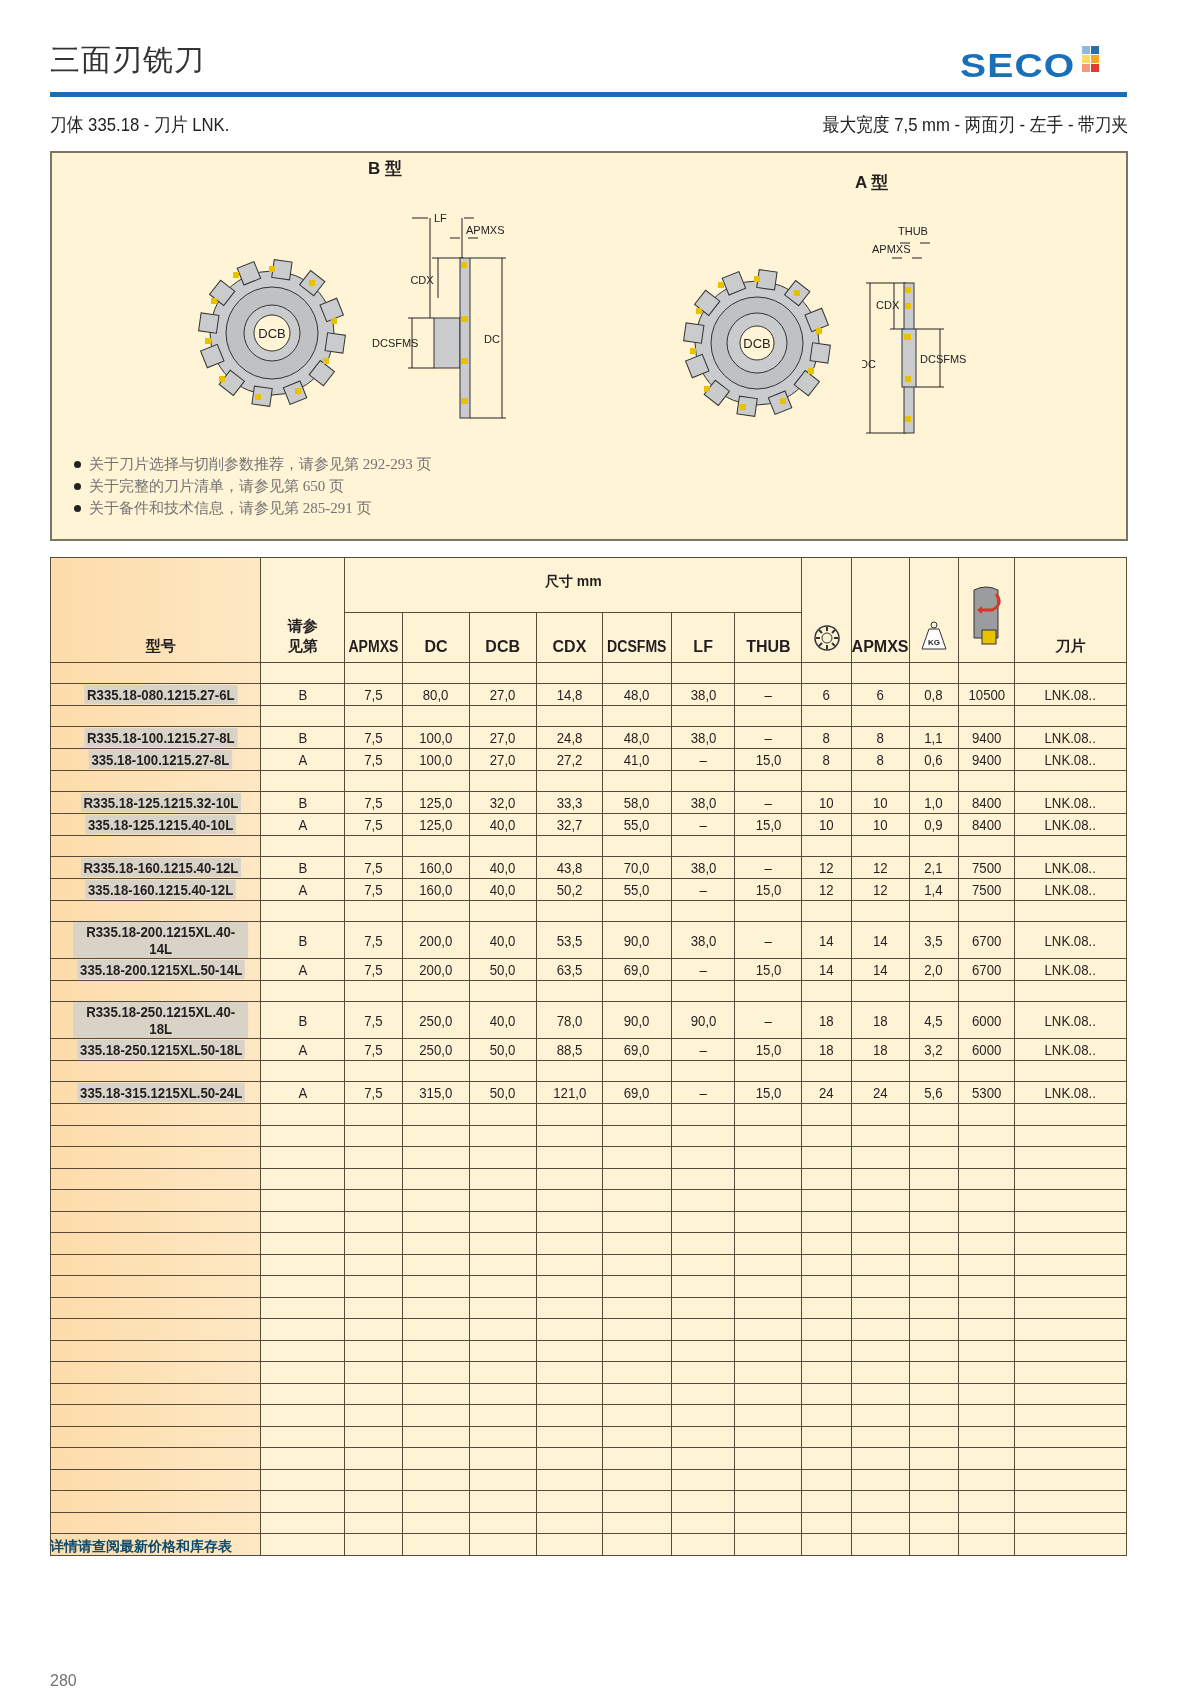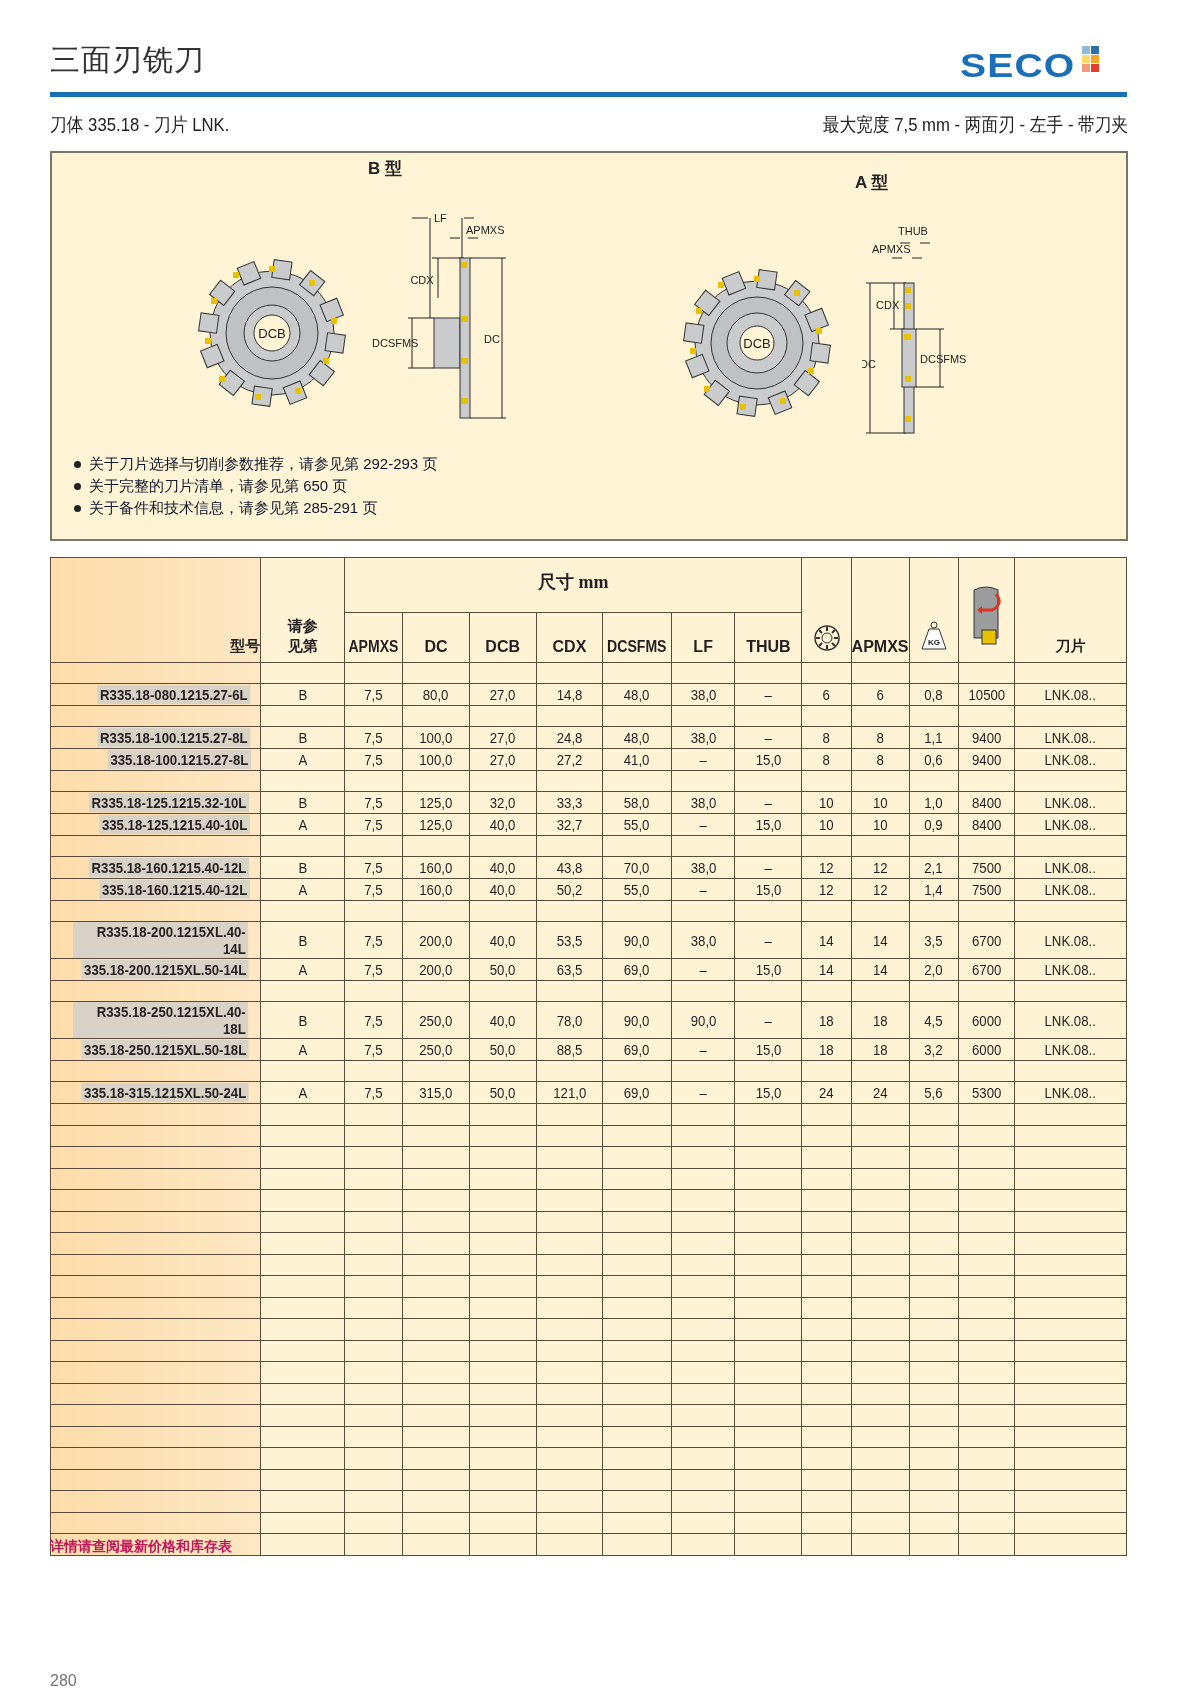--- a/index.html
+++ b/index.html
@@ -7,34 +7,34 @@
   .title{position:absolute;left:50px;top:40px;font-family:"DejaVu Serif","Liberation Serif",serif;font-size:30px;color:#333;letter-spacing:1px;}
   .logo{position:absolute;left:960px;top:46px;display:flex;align-items:flex-start;}
   .logo-text{font-family:"Liberation Sans",sans-serif;font-weight:bold;font-size:34px;color:#1a70b8;letter-spacing:1px;transform:scaleX(1.15);transform-origin:left;}
   .logo-squares{display:grid;grid-template-columns:8px 8px;grid-template-rows:8px 8px 8px;gap:1px;margin-left:22px;}
   .logo-squares span{display:block;}
   .rule{position:absolute;left:50px;top:92px;width:1077px;height:5px;background:#1a6fb4;}
   .sub-left{position:absolute;left:50px;top:112px;font-size:19px;color:#222;transform:scaleX(0.88);transform-origin:left;}
   .sub-right{position:absolute;right:72px;top:112px;font-size:19px;color:#222;transform:scaleX(0.88);transform-origin:right;}
   .info-box{position:absolute;left:50px;top:151px;width:1074px;height:386px;background:#fff4d6;border:2px solid #7a7566;}
   .type-label{position:absolute;font-size:17px;font-weight:bold;color:#222;}
-  .notes{position:absolute;left:22px;top:300px;font-size:15px;line-height:22px;color:#0f172a;}
+  .notes{position:absolute;left:22px;top:300px;font-size:15px;line-height:22px;color:#737373;font-family:Liberation Serif, serif;}
   .notes div{display:flex;align-items:center;}
   .notes .dot{display:inline-block;width:7px;height:7px;border-radius:50%;background:#222;margin-right:8px;}
   .diagram{position:absolute;}
   table.spec{position:absolute;left:50px;top:557px;border-collapse:collapse;width:1077px;font-size:15px;}
   table.spec td, table.spec th{border:1.5px solid #5a4a3a;padding:0;text-align:center;background:#fff3d6;font-weight:normal;}
   table.spec th{font-weight:bold;font-size:16px;}
-  table.spec td.model,table.spec th.model{background:linear-gradient(90deg,#fddcaa,#fde8c4);text-align:right;padding-left:10px;}
+  table.spec td.model,table.spec th.model{background:linear-gradient(90deg,#fddcaa,#fde8c4);text-align:center;padding-left:10px;}
   table.spec th{vertical-align:bottom;padding-bottom:6px;}
   table.spec tr.data td{height:21px;}
   table.spec tr.gap td{height:20px;}
   table.spec tr.empty td{height:20.5px;}
   .model-chip{background:#d9d2c6;padding:1px 3px;}
-  .footer-note{position:absolute;left:50px;top:1538px;font-family:"DejaVu Serif",serif;font-weight:bold;font-size:14px;color:#be185d;}
+  .footer-note{position:absolute;left:50px;top:1538px;font-family:"DejaVu Serif",serif;font-weight:bold;font-size:14px;color:#0c4a6e;}
   .page-num{position:absolute;left:50px;top:1672px;font-size:16px;color:#737373;}
   .condensed{display:inline-block;transform:scaleX(0.88);}
 </style>
 </head>
 <body>
 
 <div class="title">三面刃铣刀</div>
 
 <div class="logo">
   <span class="logo-text">SECO</span>
@@ -226,21 +226,21 @@
       <col style="width:50px">
       <col style="width:46px">
       <col style="width:50px">
       <col style="width:57px">
       <col style="width:114px">
   </colgroup>
   <thead>
     <tr style="height:55px;">
       <th class="model" rowspan="2" style="font-family:'DejaVu Serif',serif;font-size:15px;">型号</th>
       <th rowspan="2" style="font-family:'DejaVu Serif',serif;font-size:15px;"><span style="display:inline-block;width:32px;line-height:20px;">请参见第</span></th>
-      <th colspan="7" style="vertical-align:middle;font-size:18px;font-family:Liberation Serif, serif;">尺寸 mm</th>
+      <th colspan="7" style="vertical-align:middle;font-size:14px;">尺寸 mm</th>
       <th rowspan="2">
         <svg width="28" height="28" viewBox="0 0 28 28">
             <circle cx="14" cy="14" r="12" fill="none" stroke="#333" stroke-width="1.5"></circle>
             <circle cx="14" cy="14" r="5" fill="none" stroke="#333"></circle>
             <g stroke="#333" stroke-width="2">
               <line x1="14" y1="3" x2="14" y2="7"></line>
               <line x1="14" y1="21" x2="14" y2="25"></line>
               <line x1="3" y1="14" x2="7" y2="14"></line>
               <line x1="21" y1="14" x2="25" y2="14"></line>
               <line x1="6" y1="6" x2="9" y2="9"></line>

